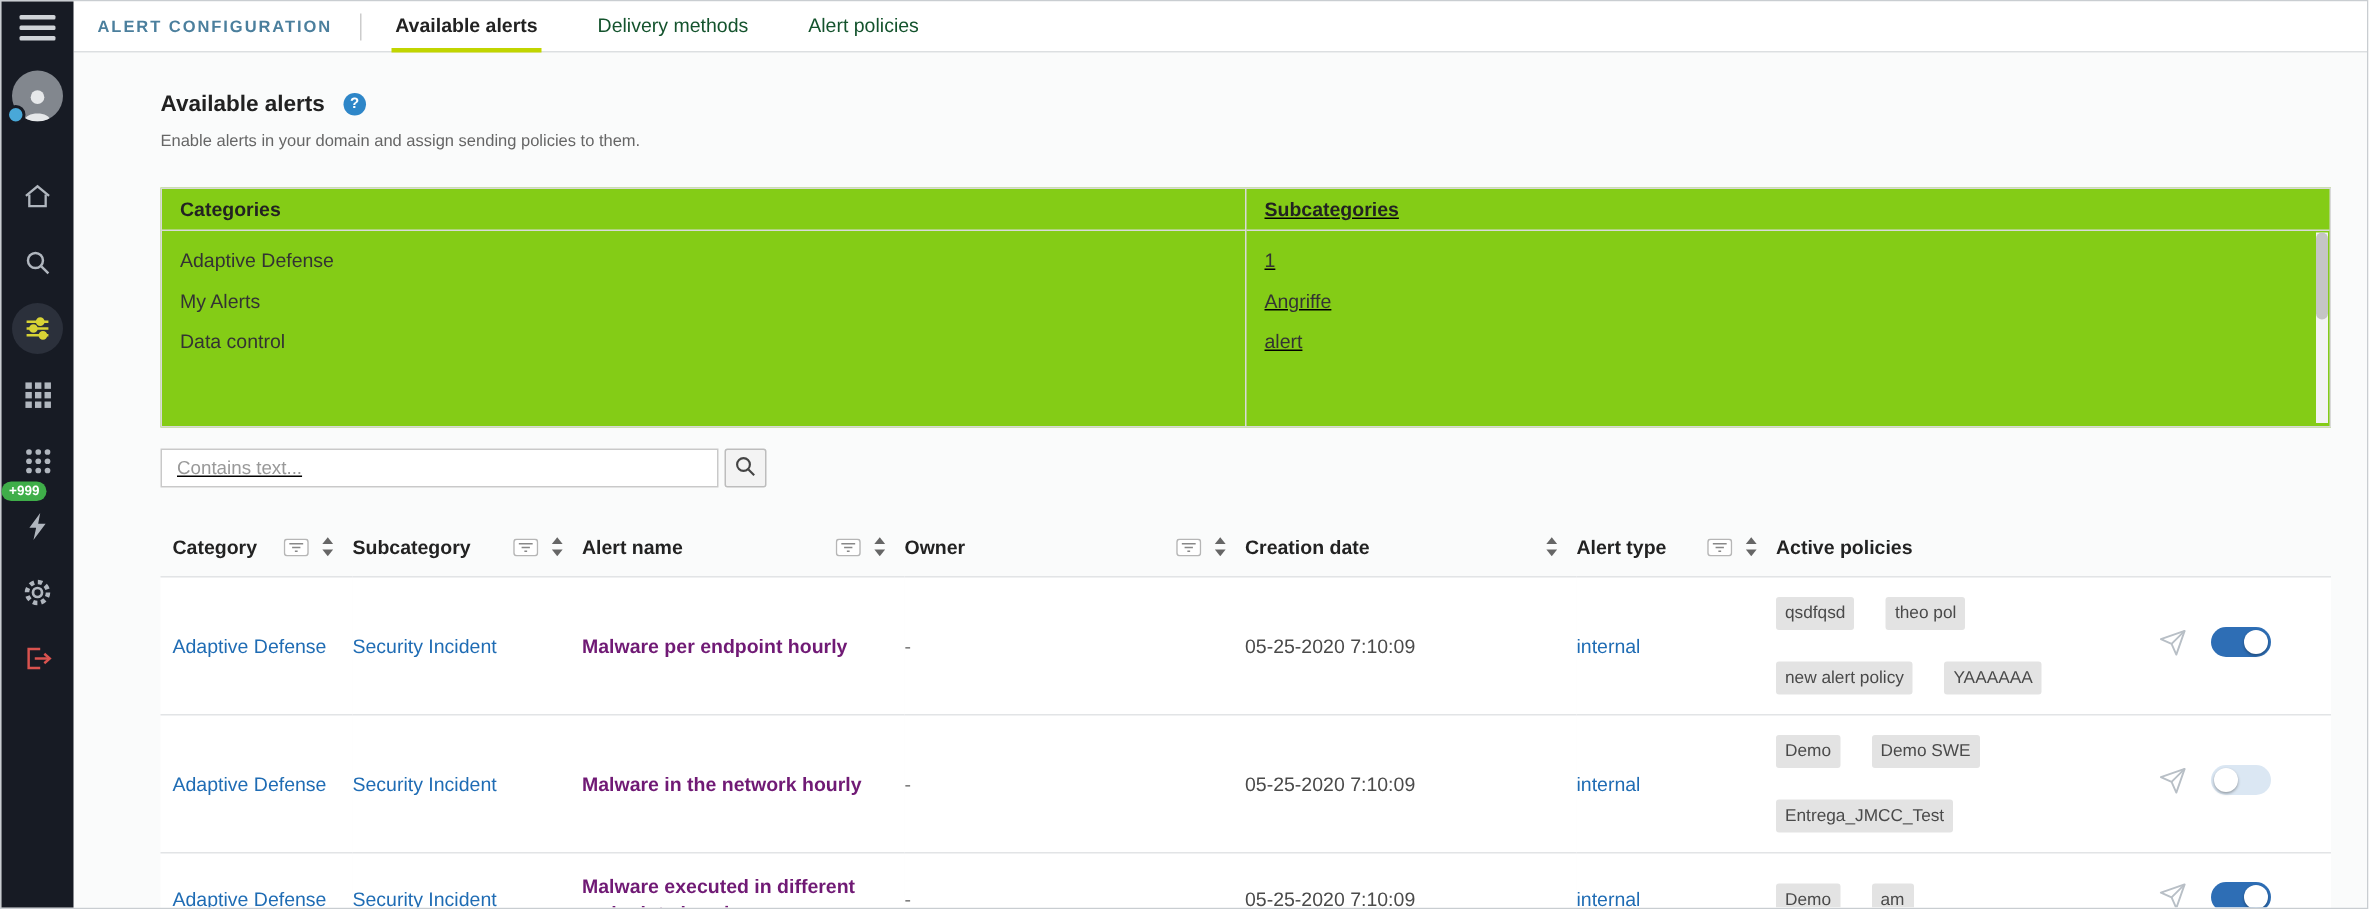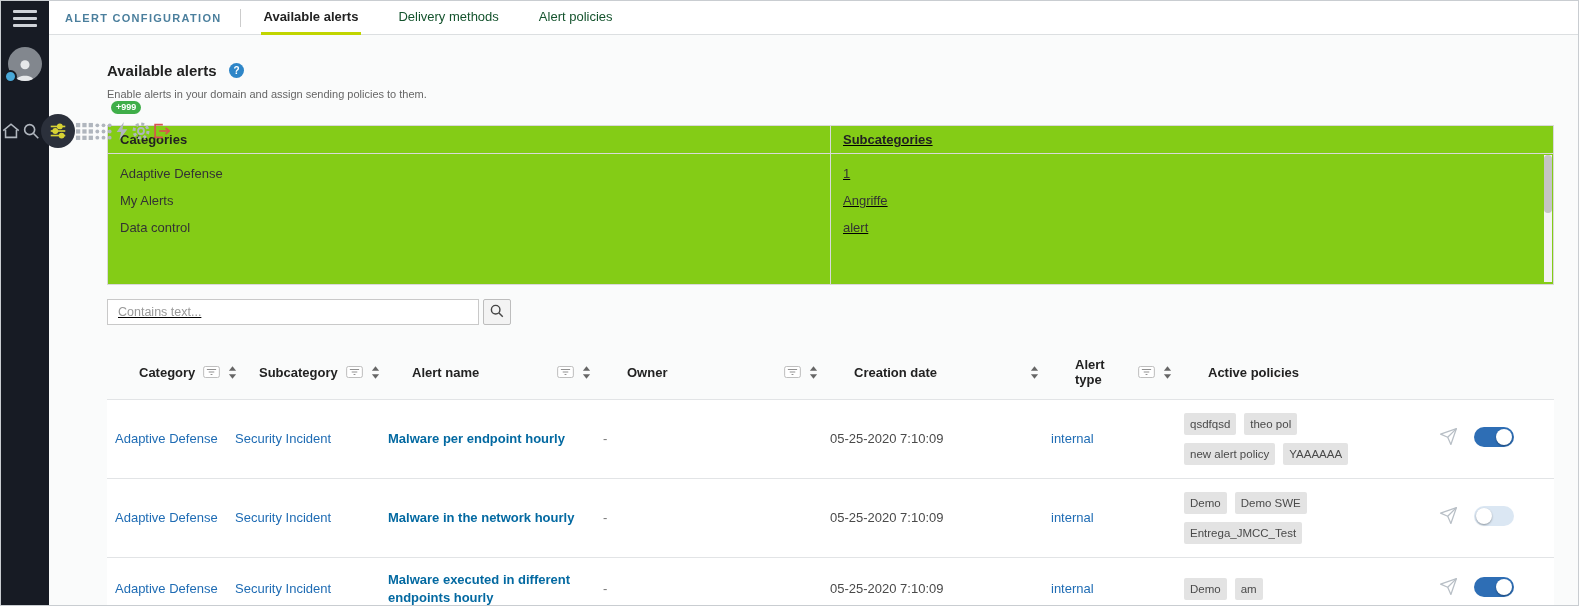--- a/index.html
+++ b/index.html
@@ -7,21 +7,21 @@
   body { font-family:"Liberation Sans","DejaVu Sans",sans-serif; background:#fff; }
   .app { width:1579px; height:606px; display:flex; border:1px solid #c9cdd1; }
 
   
   .sidebar { width:48px; background:#171b24; flex:none; display:flex; flex-direction:column; align-items:center; position:relative; }
   .hamburger { width:48px; height:34px; padding:9px 12px; cursor:pointer; }
   .hamburger i { display:block; width:24px; height:2.5px; background:#cfd3d8; margin-bottom:4.5px; border-radius:1px; }
   .avatar-wrap { margin-top:12px; position:relative; width:34px; height:34px; cursor:pointer; }
   .avatar-circle { width:34px; height:34px; border-radius:50%; background:#82878e; overflow:hidden; display:flex; align-items:flex-end; justify-content:center; }
   .avatar-badge { position:absolute; left:-4px; bottom:-2px; width:13px; height:13px; border-radius:50%; background:#49a8d8; border:2px solid #171b24; }
-  .side-icons { margin-top:28px; display:flex; flex-direction:row; align-items:center; width:100%;text-align:right; }
+  .side-icons { margin-top:28px; display:flex; flex-direction:column; align-items:center; width:100%;text-align:right; }
   .side-icon { width:44px; height:44px; display:flex; align-items:center; justify-content:center; cursor:pointer; position:relative; }
   .side-icon.active .icon-circle { width:34px; height:34px; border-radius:50%; background:#2b303b; display:flex; align-items:center; justify-content:center; }
   .count-badge { position:absolute; top:-8px; left:-2px; background:#3fae49; color:#fff; font-size:9px; font-weight:bold; padding:2px 5px; border-radius:8px; line-height:1; }
   .side-icon.logout svg { stroke:#d9534f; }
 
   
   .main { flex:1; display:flex; flex-direction:column; background:#fafbfb; overflow:hidden; }
   .topbar { height:34px; flex:none; background:#fff; border-bottom:1px solid #dcdfe1; display:flex; align-items:center; padding-left:16px; }
   .app-title { font-size:11px; font-weight:bold; letter-spacing:1.3px; color:#4b7f9d; }
   .topbar .divider { width:1px; height:18px; background:#ccc; margin:0 20px 0 18px; }
@@ -48,30 +48,30 @@
   
   .search-row { margin-top:14px; display:flex; align-items:center;text-decoration:underline; }
   .search-input { width:372px; height:26px; border:1px solid #c9c9c9; background:#fff; padding:0 10px; font-size:12.5px; color:#333; font-family:inherit; }
   .search-input::placeholder { color:#999; }
   .search-btn { margin-left:4px; width:28px; height:26px; background:#f3f3f3; border:1px solid #bdbdbd; border-radius:2px; display:flex; align-items:center; justify-content:center; cursor:pointer; }
 
   
   table { margin-top:20px; width:100%; border-collapse:collapse; table-layout:fixed; }
   thead th { text-align:left; font-size:13px; color:#222; padding:12px 12px 12px 0; border-bottom:1px solid #e2e4e6; }
   th:first-child, td:first-child { padding-left:8px; }
-  .th-inner { display:flex; align-items:center; justify-content:space-between;margin-left:24px; }
+  .th-inner { display:flex; align-items:center; justify-content:space-between; }
   .th-icons { display:flex; align-items:center; gap:8px; margin-left:8px; }
   .filter-icon, .sort-icon { display:inline-flex; cursor:pointer; }
   tbody tr { background:#fff; border-bottom:1px solid #e2e4e6; }
   tbody td { padding:13px 12px 13px 0; font-size:13px; vertical-align:middle; line-height:18px; }
   .lnk { color:#1f6cb4; cursor:pointer; }
-  .lnk-strong { color:#0369a1; font-weight:bold; cursor:pointer; }
+  .lnk-strong { color:#701a75; font-weight:bold; cursor:pointer; }
   .owner { color:#777; }
   .cdate { color:#4a4a4a; }
-  .tags { display:flex; flex-wrap:wrap; gap:8px; max-width:210px; }
+  .tags { display:flex; flex-wrap:wrap; gap:21px; max-width:210px; }
   .tag { background:#e3e3e3; color:#4a4a4a; font-size:11.5px; padding:2px 6px; border-radius:2px; white-space:nowrap; }
   .plane-cell { text-align:center; }
   .toggle { width:40px; height:20px; border-radius:10px; position:relative; cursor:pointer; display:inline-block; }
   .toggle.on { background:#2e6eb5; }
   .toggle.off { background:#dbe7f3; }
   .knob { position:absolute; top:2px; width:16px; height:16px; border-radius:50%; background:#fff; box-shadow:0 1px 2px rgba(0,0,0,.35); }
   .toggle.on .knob { right:2px; }
   .toggle.off .knob { left:2px; }
 </style>
 </head>

